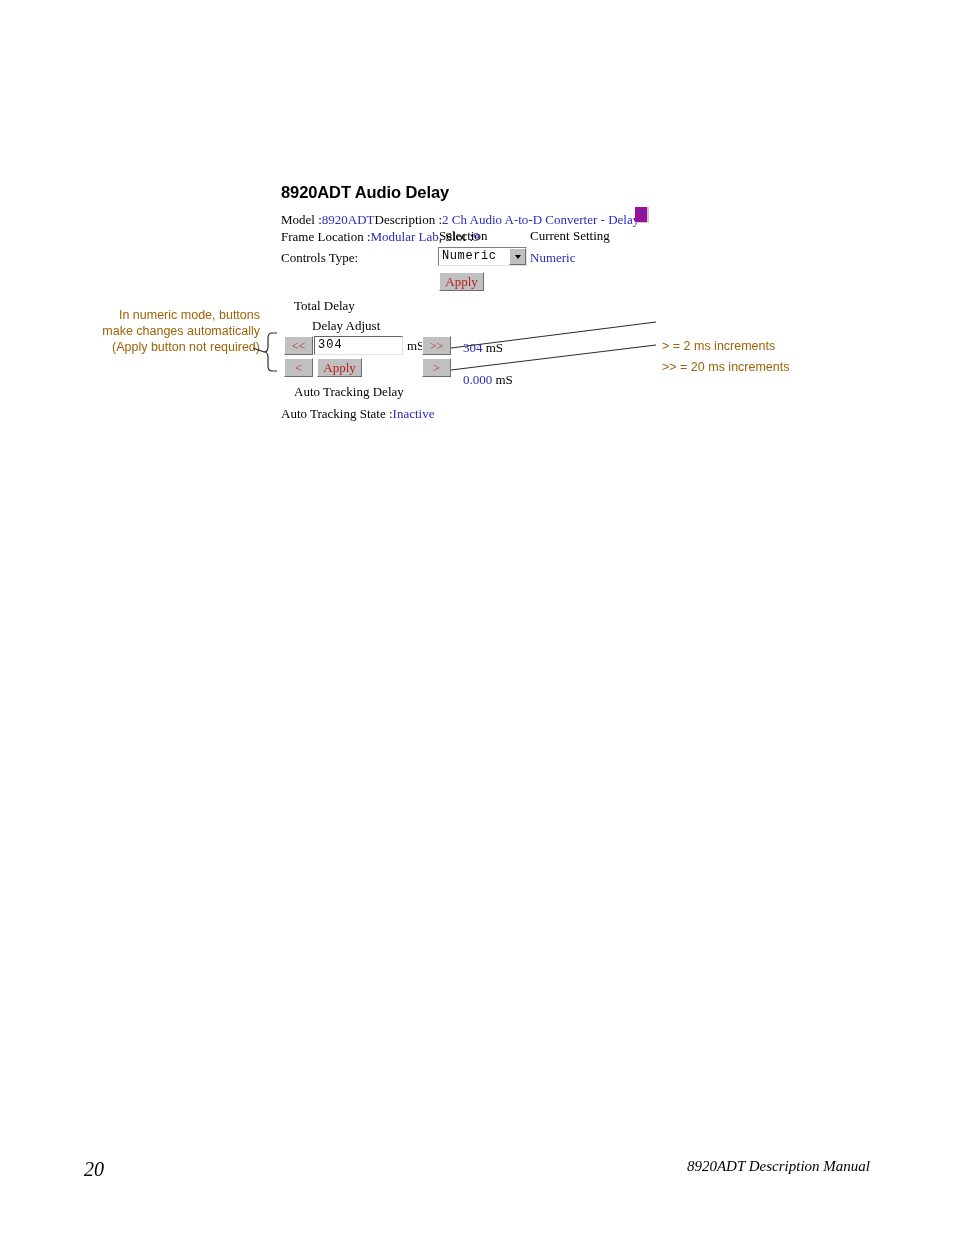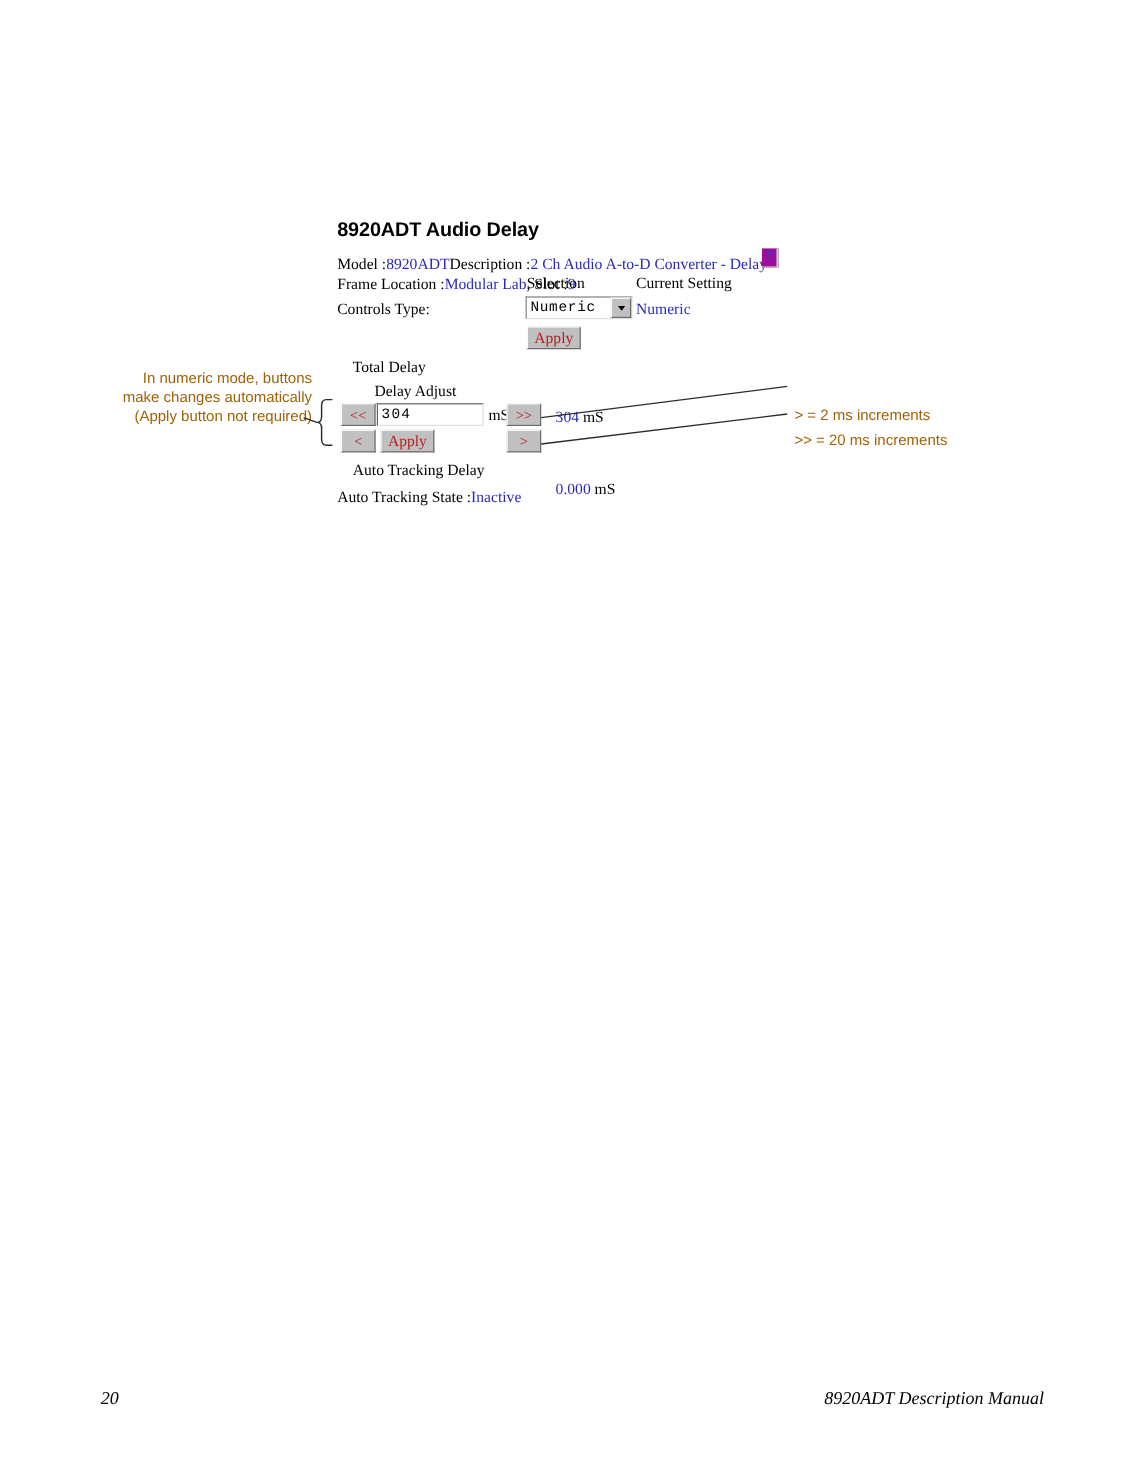--- a/index.html
+++ b/index.html
@@ -250,21 +250,21 @@
   .unit-ms {
     position: absolute;
     left: 126px;
     top: 2px;
     font-family: "Liberation Serif", serif;
     font-size: 13px;
     white-space: nowrap;
   }
 
   .atd-label  { position: absolute; left: 13px; top: 86px; white-space: nowrap; }
-  .atd-value  { position: absolute; left: 182px; top: 102px; white-space: nowrap; }
+  .atd-value  { position: absolute; left: 182px; top: 74px; white-space: nowrap; }
   .ats-line   { position: absolute; left: 0;   top: 108px; white-space: nowrap; }
 
   
   .anno {
     position: absolute;
     font-family: "Liberation Sans", sans-serif;
     font-size: 12.5px;
     color: #a16207;
     line-height: 16px;
   }
@@ -286,21 +286,21 @@
     pointer-events: none;
   }
 
   
   .footer-page {
     position: absolute;
     left: 84px;
     top: 1158px;
     font-family: "Liberation Serif", serif;
     font-style: italic;
-    font-size: 15px;
+    font-size: 20px;
   }
   .footer-title {
     position: absolute;
     right: 84px;
     top: 1158px;
     font-family: "Liberation Serif", serif;
     font-style: italic;
     font-size: 15px;
     white-space: nowrap;
   }

